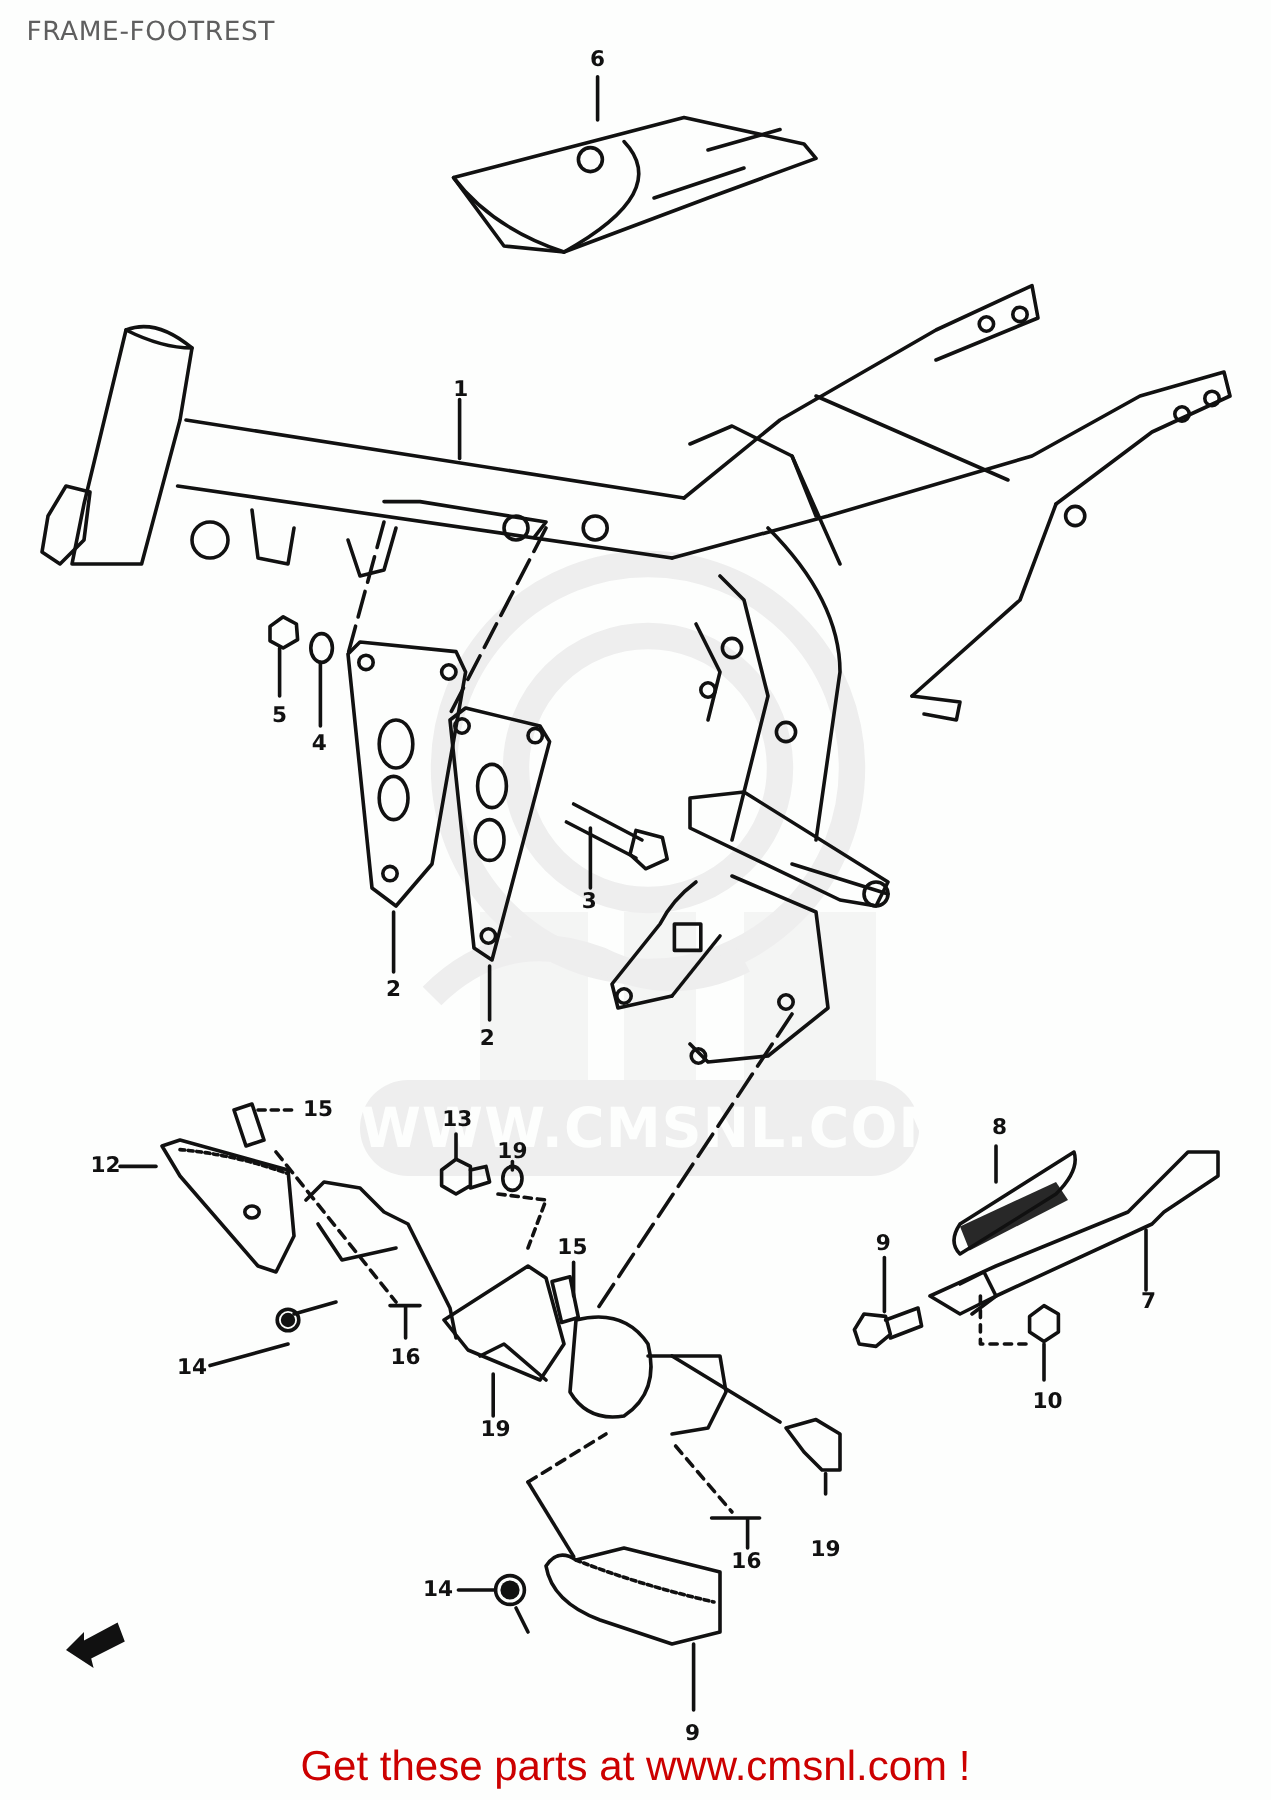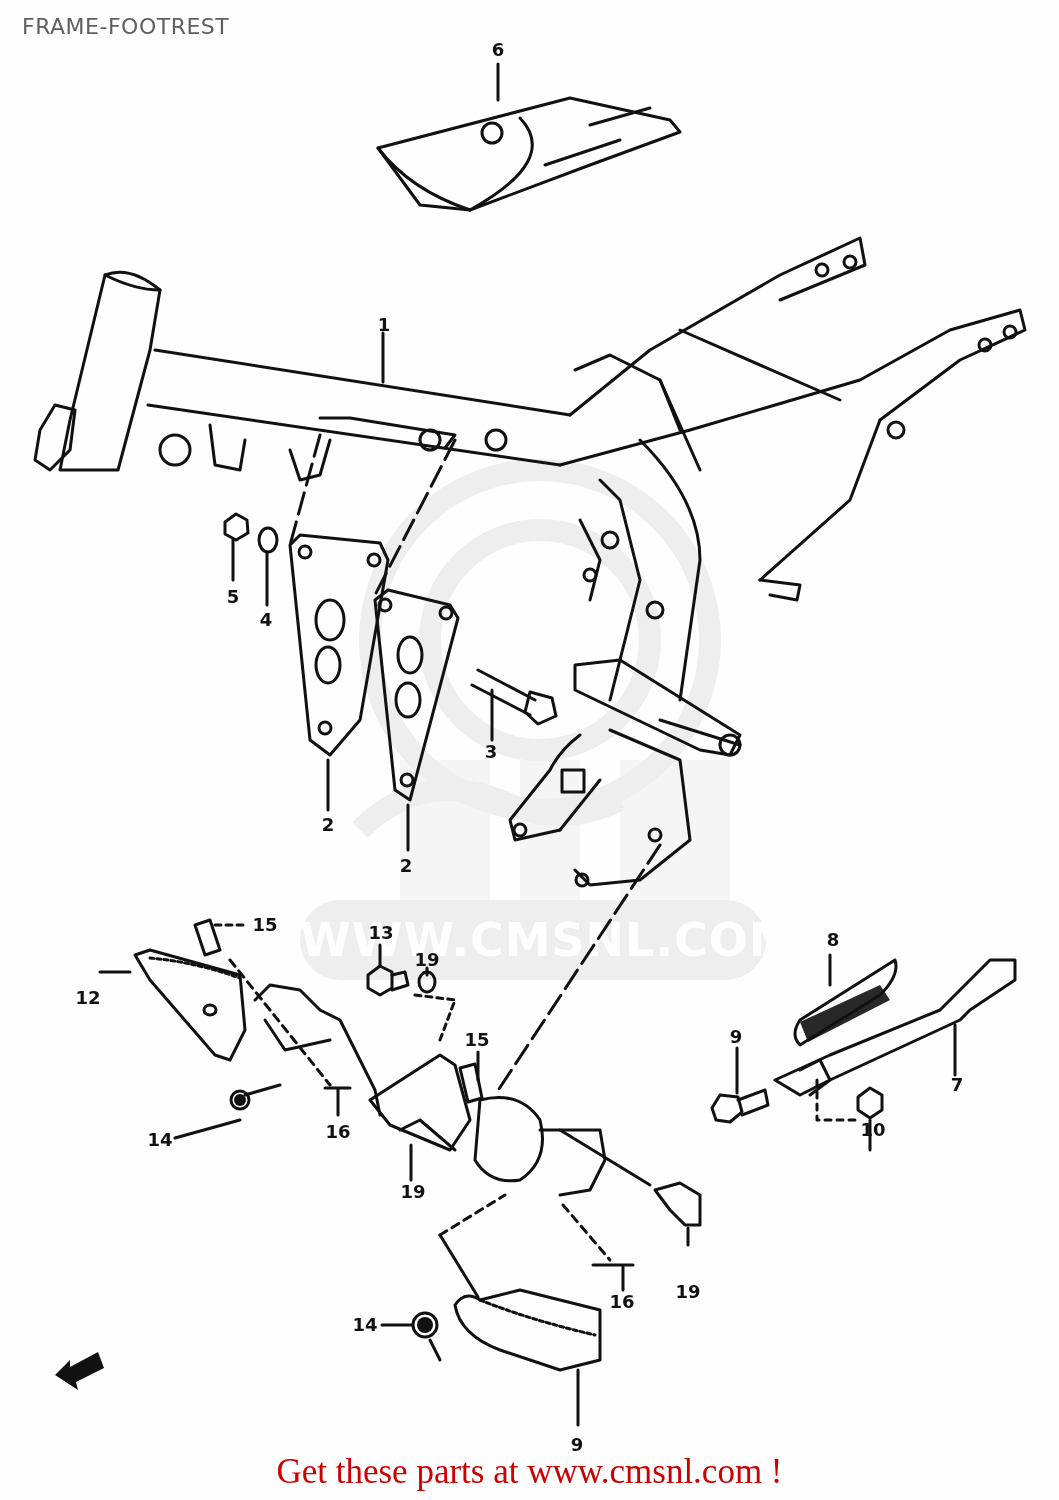--- a/index.html
+++ b/index.html
@@ -1,18 +1,18 @@
 <!DOCTYPE html>
 <html><head>
 <meta charset="utf-8">
 <style>
   html, body { margin: 0; padding: 0; background: #fdfefd; }
   body { width: 1059px; height: 1500px; position: relative; overflow: hidden; font-family: "DejaVu Sans", sans-serif; }
   .title { position: absolute; left: 22px; top: 14px; font-size: 22px; color: #5f5f5f; letter-spacing: 0.5px; font-family: "DejaVu Sans", sans-serif; text-align: center; }
-  .footer { position: absolute; left: 0; width: 1059px; top: 1452px; text-align: center; font-size: 35px; color: #cc0000; font-family: Liberation Serif, serif; }
+  .footer { position: absolute; left: 0; width: 1059px; top: 1452px; text-align: center; font-size: 35px; color: #cc0000; font-family: Liberation Sans, sans-serif; }
   svg.drawing { position: absolute; left: 0; top: 0; width: 1059px; height: 1500px; }
   .lbl { position: absolute; font-family: "DejaVu Sans", sans-serif; font-weight: bold; font-size: 18px; color: #111; line-height: 1; transform: translate(-50%, -50%); }
   .wm-text { position: absolute; left: 300px; top: 900px; width: 466px; height: 80px; background: #eeeeee; border-radius: 40px; color: #fdfefd; font-weight: bold; font-size: 46px; text-align: center; line-height: 80px; font-family: "DejaVu Sans", sans-serif; letter-spacing: 1px; }
 </style>
 </head>
 <body>
 
 <div class="title">FRAME-FOOTREST</div>
 
 <svg class="drawing" viewBox="0 0 1059 1500">
@@ -220,23 +220,23 @@
 <div class="lbl" style="left:384px;top:325px">1</div>
 <div class="lbl" style="left:328px;top:825px">2</div>
 <div class="lbl" style="left:406px;top:866px">2</div>
 <div class="lbl" style="left:491px;top:752px">3</div>
 <div class="lbl" style="left:266px;top:620px">4</div>
 <div class="lbl" style="left:233px;top:597px">5</div>
 <div class="lbl" style="left:498px;top:50px">6</div>
 <div class="lbl" style="left:957px;top:1085px">7</div>
 <div class="lbl" style="left:833px;top:940px">8</div>
 <div class="lbl" style="left:736px;top:1037px">9</div>
-<div class="lbl" style="left:873px;top:1130px">10</div>
+<div class="lbl" style="left:873px;top:1168px">10</div>
 <div class="lbl" style="left:413px;top:1192px">19</div>
-<div class="lbl" style="left:88px;top:998px">12</div>
+<div class="lbl" style="left:88px;top:972px">12</div>
 <div class="lbl" style="left:577px;top:1445px">9</div>
 <div class="lbl" style="left:160px;top:1140px">14</div>
 <div class="lbl" style="left:365px;top:1325px">14</div>
 <div class="lbl" style="left:265px;top:925px">15</div>
 <div class="lbl" style="left:477px;top:1040px">15</div>
 <div class="lbl" style="left:338px;top:1132px">16</div>
 <div class="lbl" style="left:622px;top:1302px">16</div>
 <div class="lbl" style="left:381px;top:933px">13</div>
 <div class="lbl" style="left:427px;top:960px">19</div>
 <div class="lbl" style="left:688px;top:1292px">19</div>

